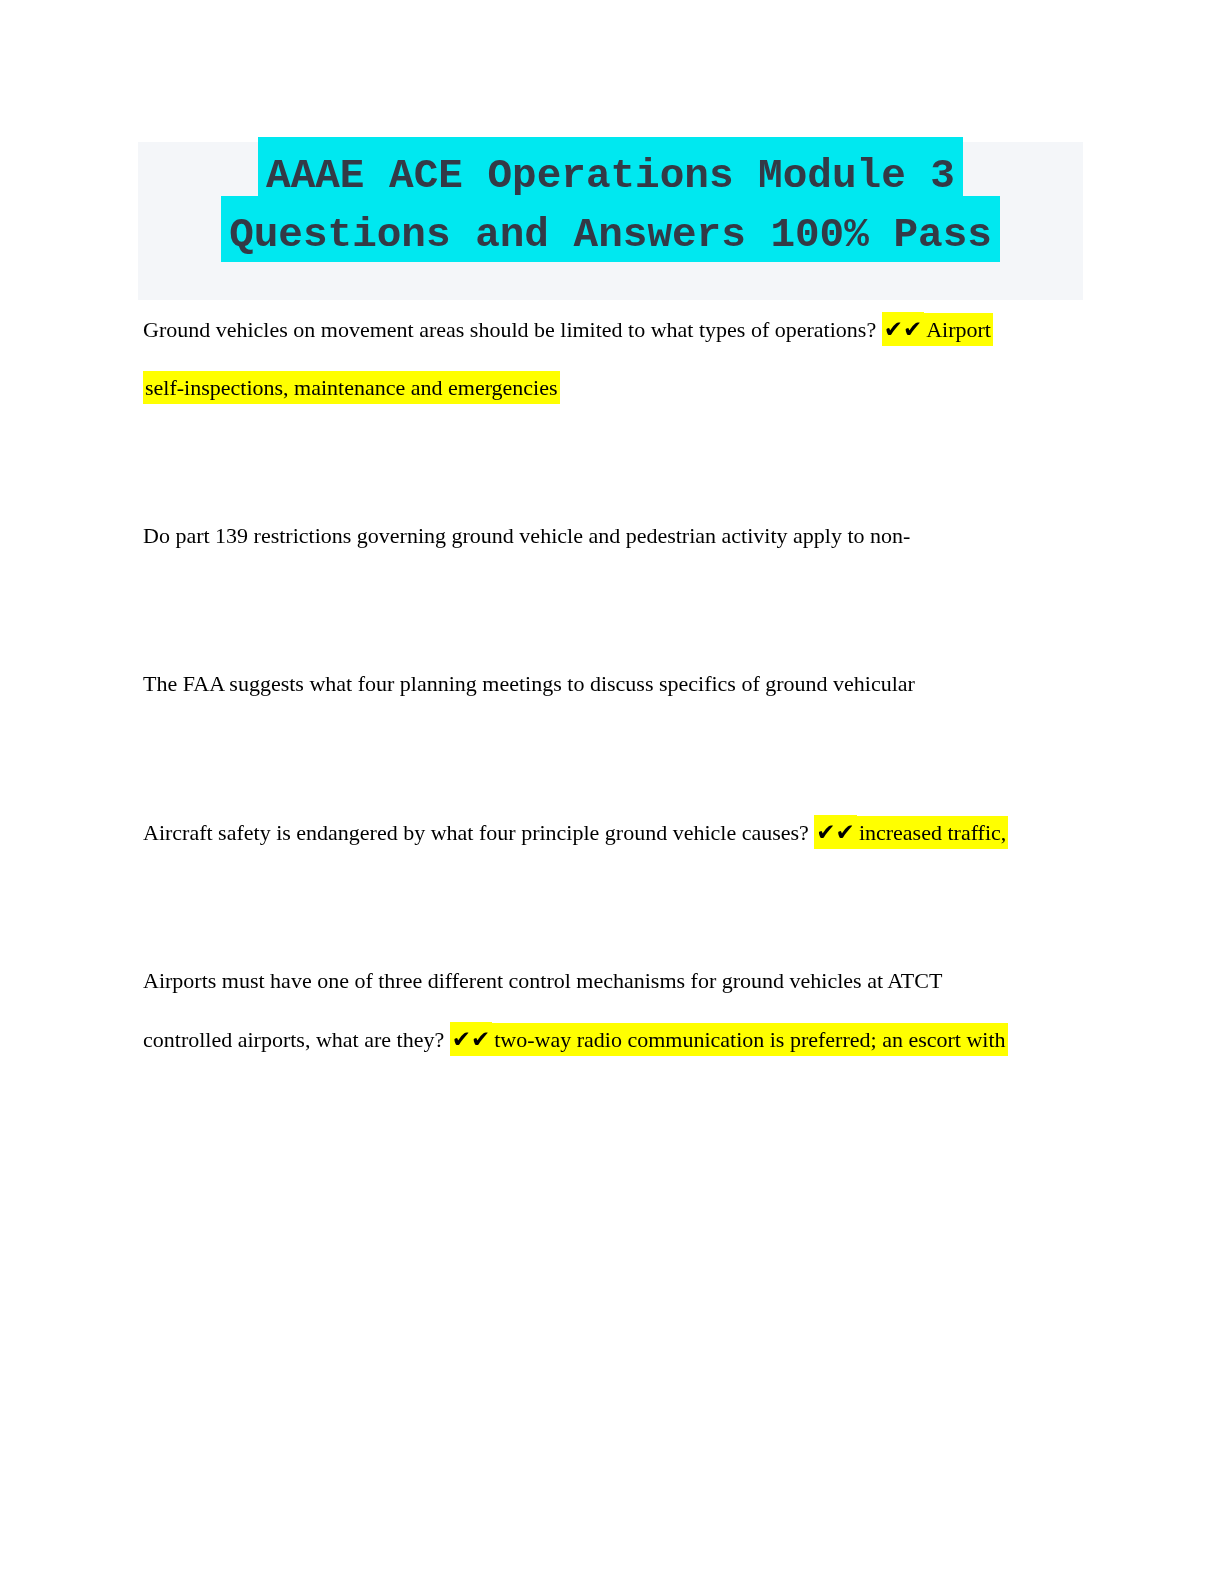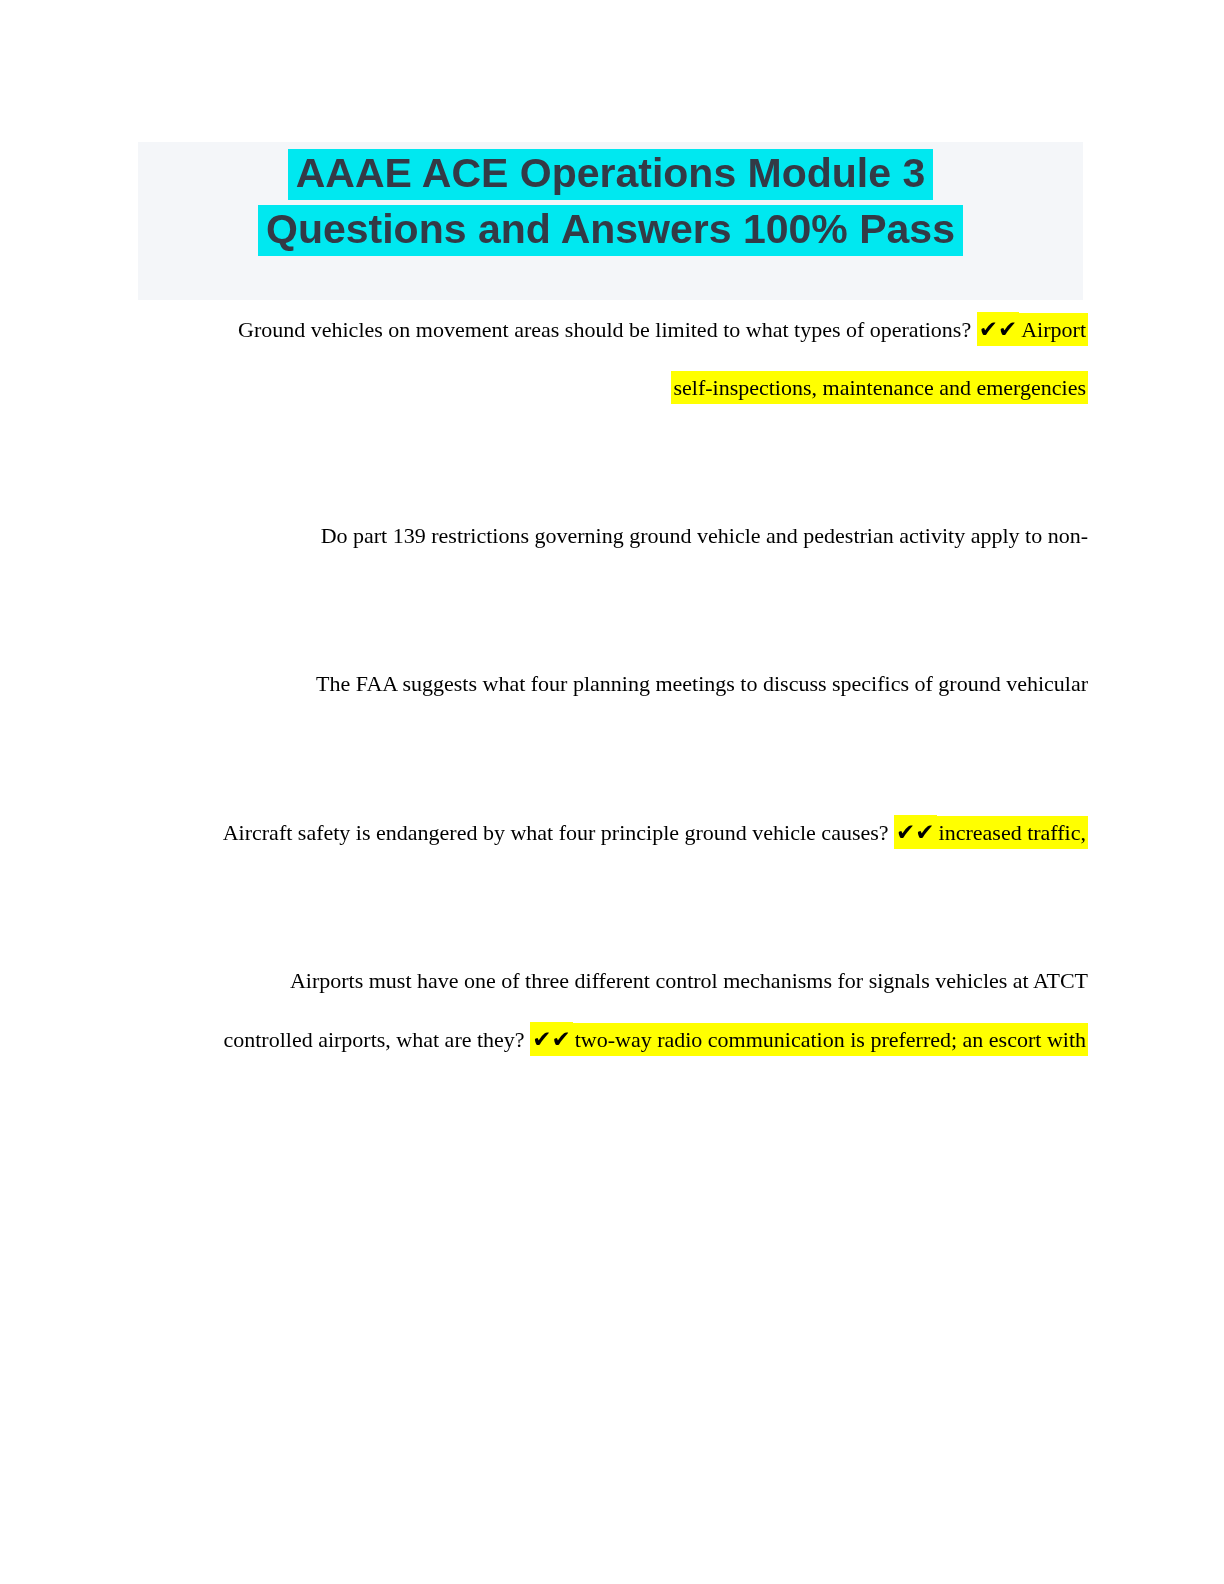--- a/index.html
+++ b/index.html
@@ -24,34 +24,34 @@
   .title-line {
     font-family: "Liberation Sans", "DejaVu Sans", sans-serif;
     font-weight: bold;
     font-size: 41px;
     line-height: 56px;
     color: var(--title-text, #333a46);
     letter-spacing: 0px;
   }
   .title-hl {
     background: var(--title-highlight, #00e8f0);
-    padding: 1px 8px 4px 8px;
+    padding: 16px 8px 4px 8px;
+    font-family: Liberation Mono, monospace;
   }
   .content {
     margin: 0 0 0 143px;
     width: 945px;
   }
   .qa {
     margin: 0 0 90px 0;
   }
   .line {
     font-size: 22px;
     line-height: 58px;
     white-space: nowrap;
-    text-align: right;
   }
   .hl {
     background: var(--answer-highlight, #ffff00);
     padding: 4px 2px;
   }
   .ck {
     font-family: "DejaVu Sans", sans-serif;
     font-weight: bold;
     font-size: 23px;
   }
@@ -88,20 +88,20 @@
   </div>
 
   <div class="qa">
     <div class="line">
       <span>Aircraft safety is endangered by what four principle ground vehicle causes? </span><span class="hl ck">✔✔</span><span class="hl">increased traffic,</span>
     </div>
   </div>
 
   <div class="qa">
     <div class="line">
-      <span>Airports must have one of three different control mechanisms for signals vehicles at ATCT</span>
+      <span>Airports must have one of three different control mechanisms for ground vehicles at ATCT</span>
     </div>
     <div class="line">
       <span>controlled airports, what are they? </span><span class="hl ck">✔✔</span><span class="hl">two-way radio communication is preferred; an escort with</span>
     </div>
   </div>
 
 </div>
 
 </body></html>

